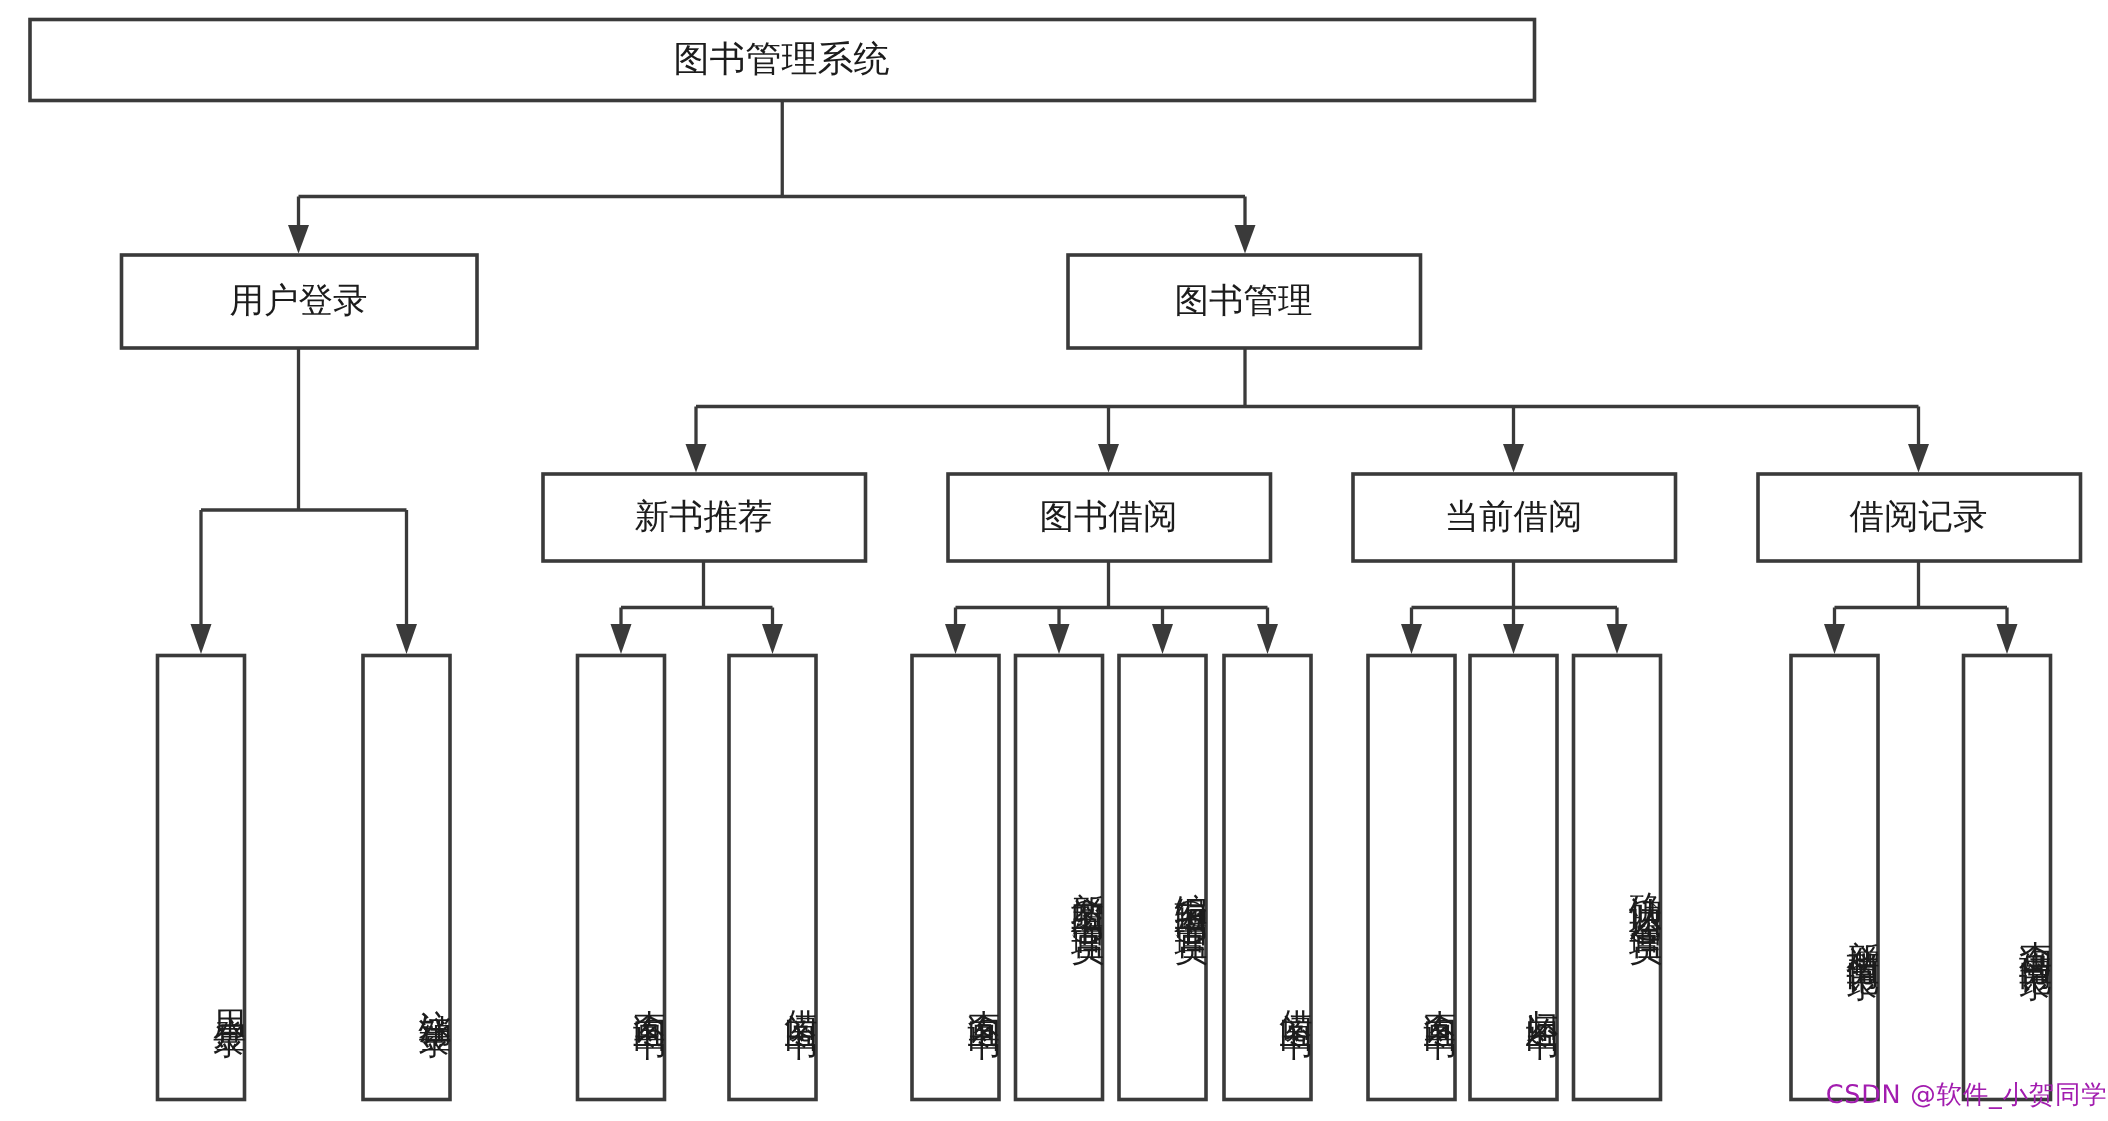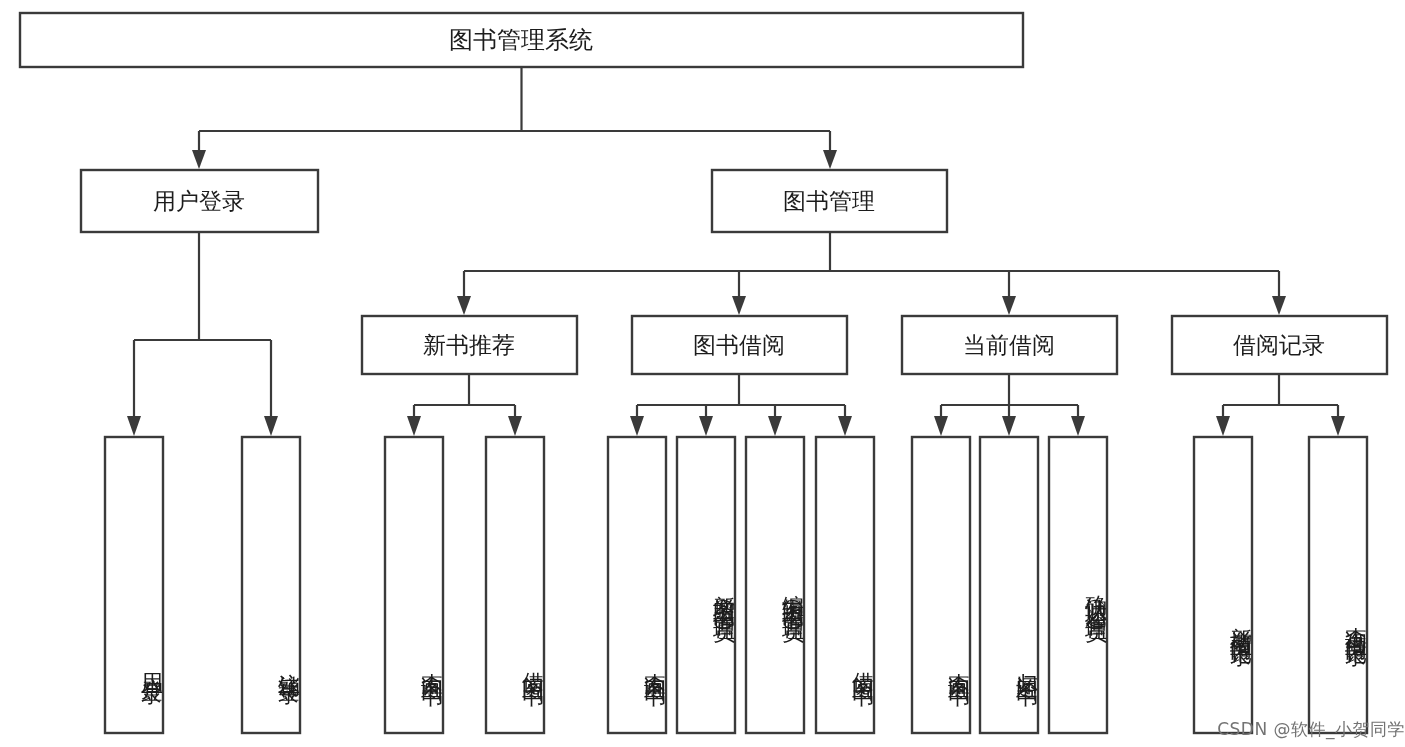--- a/index.html
+++ b/index.html
@@ -75,21 +75,21 @@
     display: flex;
     align-items: flex-start;
     justify-content: center;
   }
   .watermark {
     position: absolute;
     right: 12px;
     bottom: 6px;
     font-family: "DejaVu Sans", "Liberation Sans", sans-serif;
     font-size: 17px;
-    color: #737373;
+    color: #a21caf;
     white-space: nowrap;
     letter-spacing: 0.5px;
   }
 </style>
 </head>
 <body>
 
 <div id="diagram-root">
 
   <svg id="flow-svg" viewBox="0 0 1405 747">

